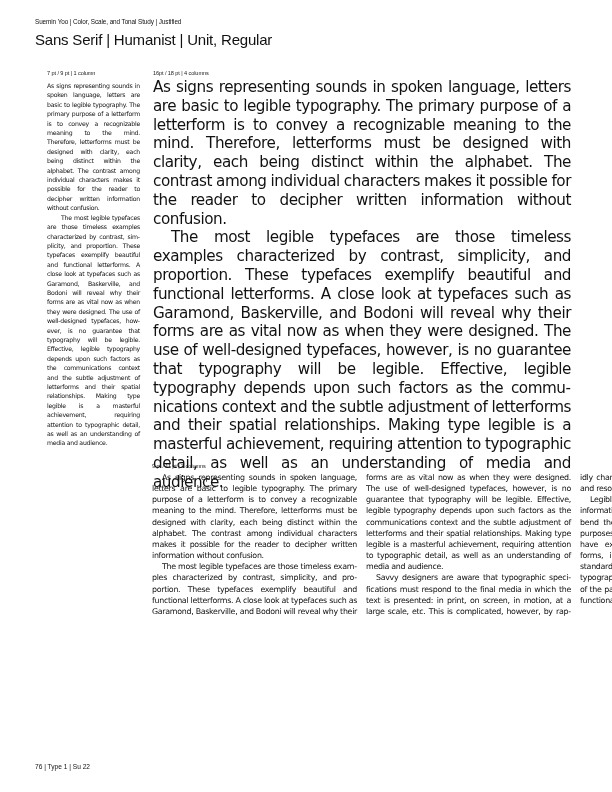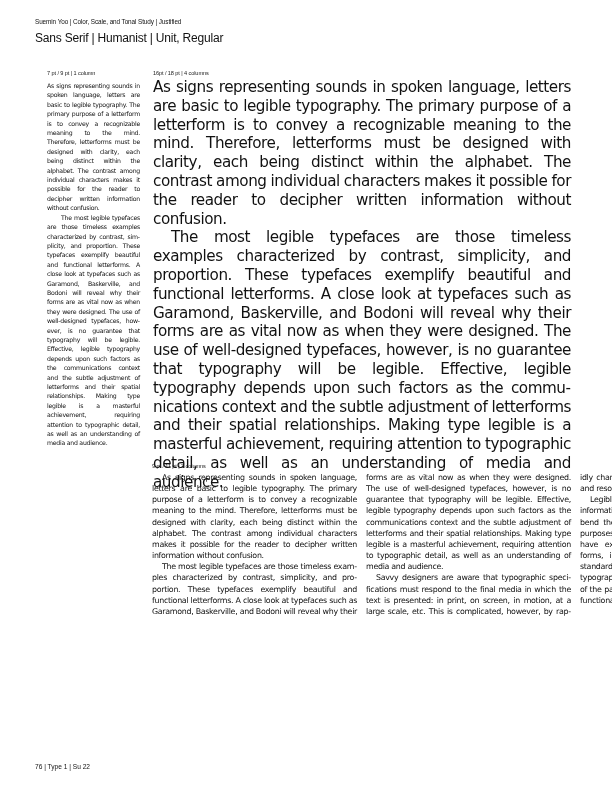--- a/index.html
+++ b/index.html
@@ -1,19 +1,19 @@
 <!DOCTYPE html>
 <html><head>
 <meta charset="utf-8">
 <style>
   html, body { margin: 0; padding: 0; background: #ffffff; }
   body { width: 612px; height: 792px; position: relative; overflow: hidden; color: #111111; font-family: "Liberation Sans", sans-serif; }
   .abs { position: absolute; }
   .hdr1 { left: 35px; top: 18px; font-size: 6.4px; letter-spacing: -0.1px; white-space: nowrap; }
-  .hdr2 { left: 35px; top: 31px; font-size: 12px; letter-spacing: -0.2px; white-space: nowrap; }
+  .hdr2 { left: 35px; top: 31px; font-size: 15px; letter-spacing: -0.2px; white-space: nowrap; }
   .label { font-size: 5.6px; color: #222; white-space: nowrap; letter-spacing: -0.1px; }
   .narrow-label { left: 47px; top: 70px; }
   .narrow { left: 47px; top: 81px; width: 93px; font-size: 6.2px; line-height: 9.4px; text-align: justify; hyphens: manual; font-family: "DejaVu Sans", sans-serif; letter-spacing: -0.25px; }
   .narrow p { margin: 0; }
   .narrow p + p { text-indent: 14px; }
   .large-label { left: 153px; top: 70px; }
   .large { left: 153px; top: 78px; width: 418px; font-size: 15.2px; line-height: 18.8px; text-align: justify; font-family: "DejaVu Sans", sans-serif; letter-spacing: -0.45px; word-spacing: -0.5px; }
   .large p { margin: 0; }
   .large p + p { text-indent: 18px; }
   .two-label { left: 152px; top: 463px; }

